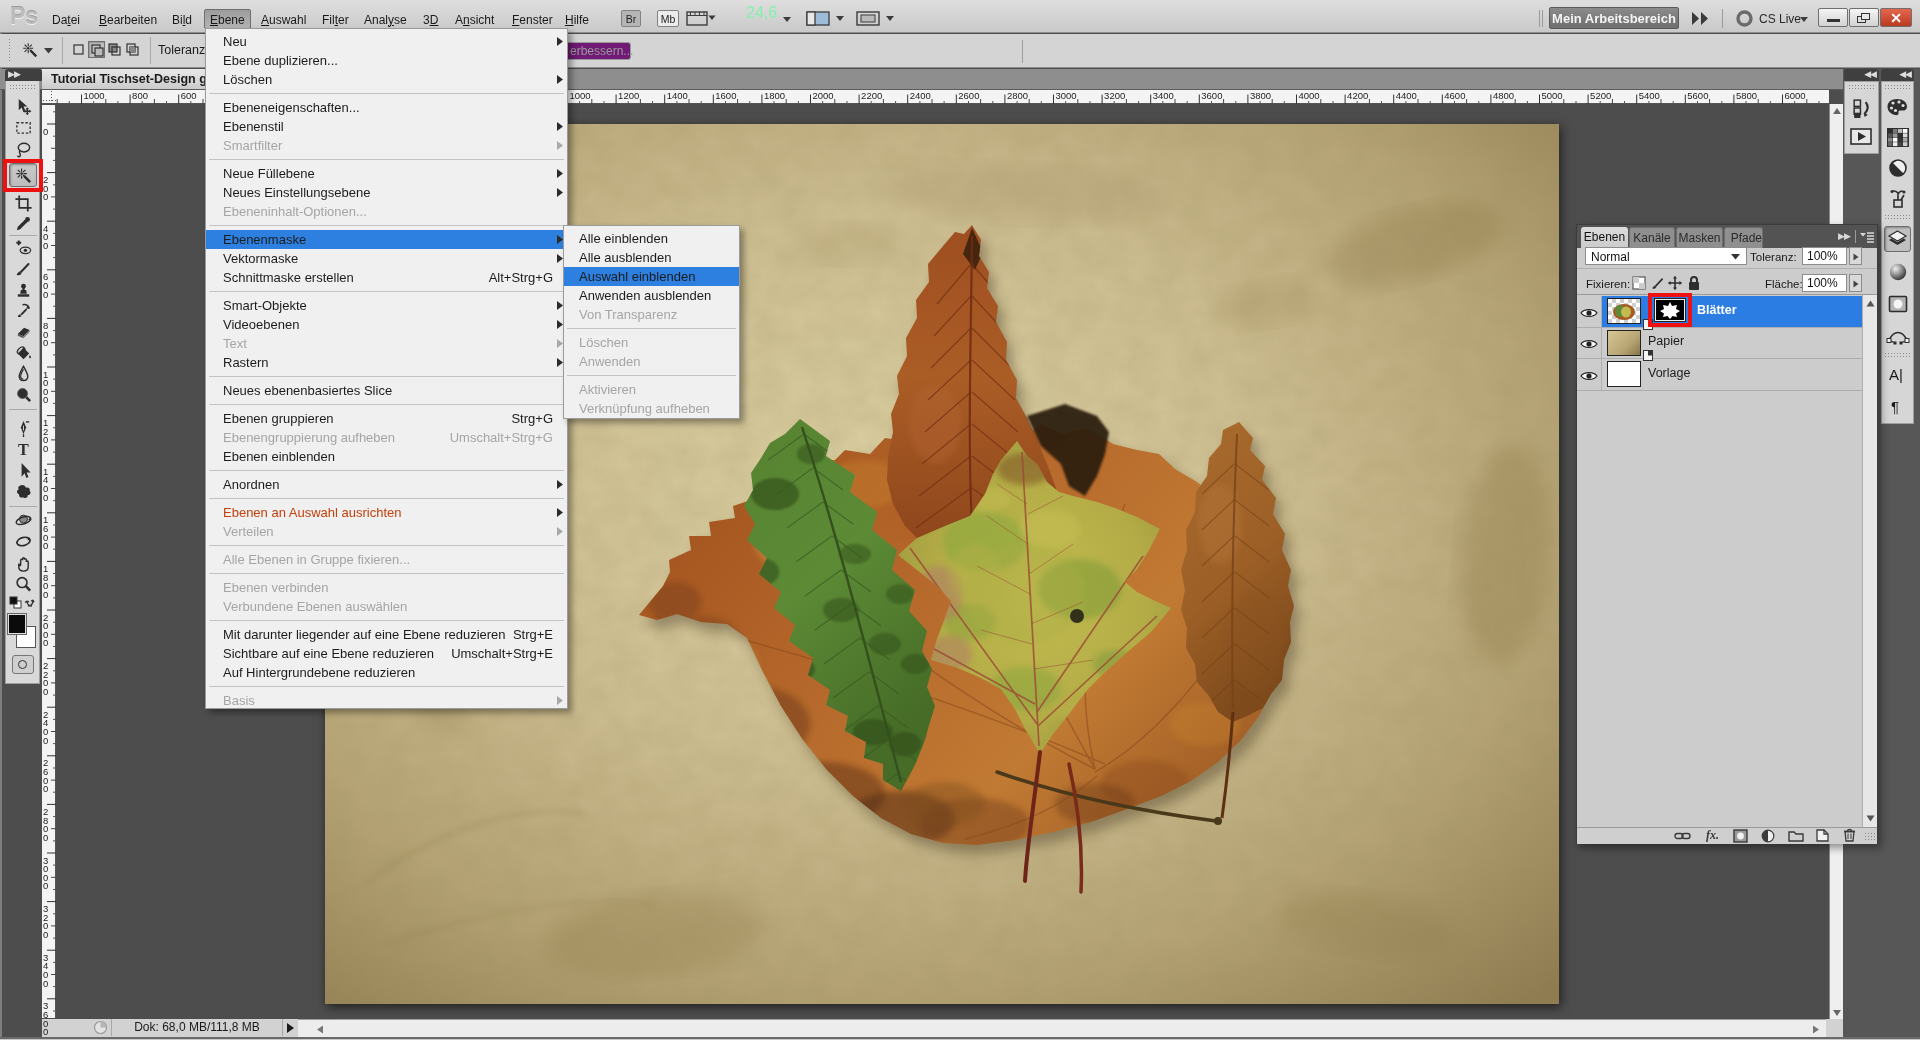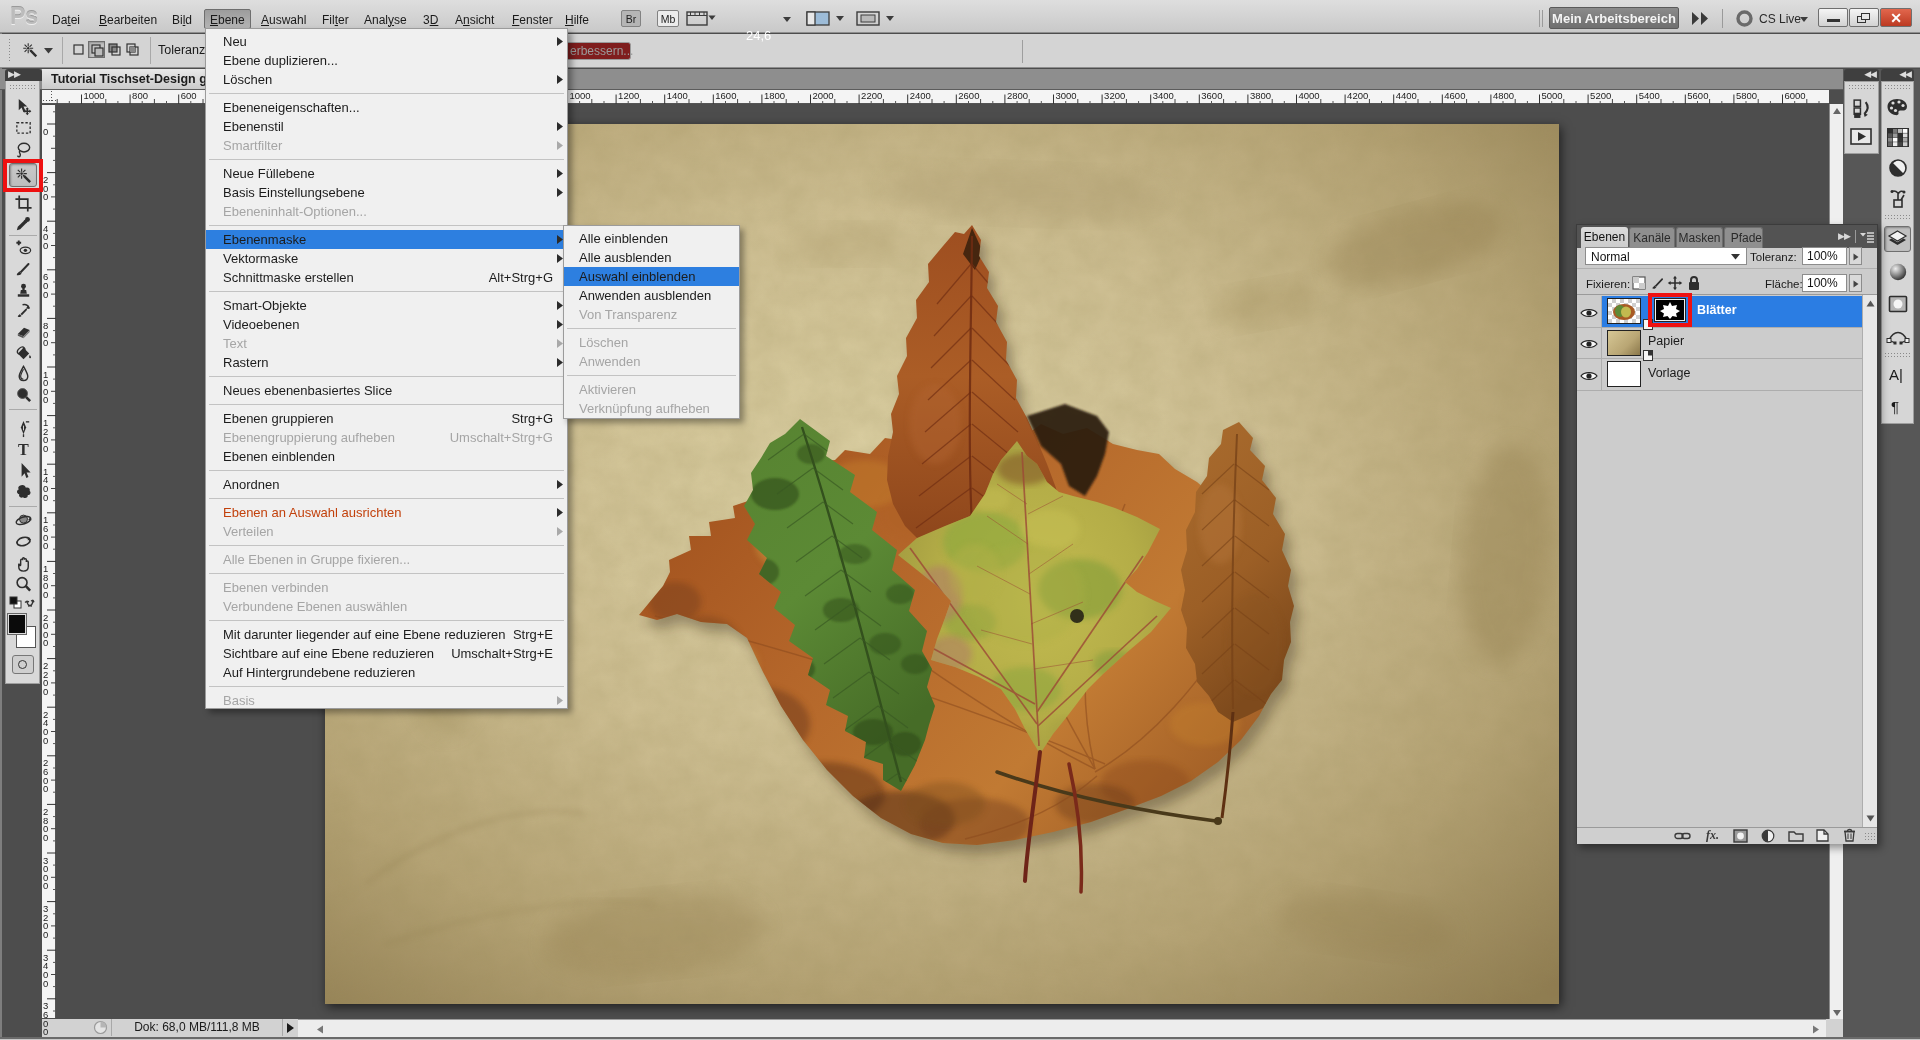--- a/index.html
+++ b/index.html
@@ -15,21 +15,21 @@
 <div style="position:absolute;left:455px;top:12.5px;z-index:7;font-size:12px;color:#1a1a1a">A<u>n</u>sicht</div>
 <div style="position:absolute;left:512px;top:12.5px;z-index:7;font-size:12px;color:#1a1a1a"><u>F</u>enster</div>
 <div style="position:absolute;left:565px;top:12.5px;z-index:7;font-size:12px;color:#1a1a1a"><u>H</u>ilfe</div>
 <div style="position:absolute;left:621px;top:10px;width:20px;height:17px;background:#b5b5b5;border:1px solid #828282;border-radius:2px;z-index:6;font-size:10.5px;color:#222;text-align:center;line-height:16px">Br</div>
 <div style="position:absolute;left:657px;top:10px;width:22px;height:17px;background:#ececec;border:1px solid #828282;border-radius:2px;z-index:6;font-size:10.5px;color:#222;text-align:center;line-height:16px">Mb</div>
 <svg style="position:absolute;left:686px;top:11px;z-index:6" width="34" height="16" viewBox="0 0 34 16">
     <rect x="1" y="1" width="20" height="13" fill="none" stroke="#3c3c3c" stroke-width="1.4"></rect>
     <path d="M1,4.5 h20 M4.5,1 v3.5 M9,1 v3.5 M13.5,1 v3.5 M18,1 v3.5" stroke="#3c3c3c" stroke-width="1"></path>
     <path d="M26,6 l4,5 l4,-5 Z" fill="#3c3c3c" transform="translate(-1,-1) scale(0.9)"></path>
   </svg>
-<div style="position:absolute;left:746px;top:28px;z-index:6;font-size:13px;color:#ffffff">24,6</div>
+<div style="position:absolute;left:746px;top:4px;z-index:6;font-size:16px;color:#86efac">24,6</div>
 <svg style="position:absolute;left:782px;top:16px;z-index:6" width="10" height="7">
     <path d="M1,1 L5,6 L9,1 Z" fill="#3c3c3c"></path>
   </svg>
 <svg style="position:absolute;left:806px;top:10px;z-index:6" width="42" height="17" viewBox="0 0 42 17">
     <rect x="1" y="2" width="22" height="13" fill="#9dbcd8" stroke="#3c3c3c" stroke-width="1.3"></rect>
     <rect x="1" y="2" width="8" height="13" fill="#e8e8e8" stroke="#3c3c3c" stroke-width="1.3"></rect>
     <path d="M30,6 l4,5 l4,-5 Z" fill="#3c3c3c"></path>
   </svg>
 <svg style="position:absolute;left:856px;top:10px;z-index:6" width="42" height="17" viewBox="0 0 42 17">
     <rect x="1" y="2" width="22" height="13" fill="none" stroke="#3c3c3c" stroke-width="1.4"></rect>
@@ -84,21 +84,21 @@
       <rect x="3" y="3" width="8" height="8" fill="#888" stroke="#333" stroke-width="1.2"></rect>
       <rect x="6" y="6" width="8" height="8" fill="none" stroke="#333" stroke-width="1.2"></rect>
     </svg></div>
 <div style="position:absolute;top:41px;width:17px;height:17px;z-index:6;left:124px"><svg width="17" height="17" viewBox="0 0 17 17">
       <rect x="3" y="3" width="8" height="8" fill="none" stroke="#333" stroke-width="1.2"></rect>
       <rect x="6" y="6" width="8" height="8" fill="none" stroke="#333" stroke-width="1.2"></rect>
       <rect x="6" y="6" width="5" height="5" fill="#888"></rect>
     </svg></div>
 <div style="position:absolute;left:150px;top:37px;width:1px;height:27px;background:#a8a8a8;z-index:6"></div>
 <div style="position:absolute;left:158px;top:43px;z-index:6;font-size:12.5px;color:#1a1a1a">Toleranz:</div>
-<div style="position:absolute;left:540px;top:42px;width:91px;height:18px;background:#7f1d1d;border:1px solid #9a9a9a;border-radius:3px;z-index:6;font-size:12px;color:#9b9b9b;text-align:center;line-height:17px;padding-left:29px">erbessern...</div>
+<div style="position:absolute;left:540px;top:42px;width:91px;height:18px;background:#701a75;border:1px solid #9a9a9a;border-radius:3px;z-index:6;font-size:12px;color:#9b9b9b;text-align:center;line-height:17px;padding-left:29px">erbessern...</div>
 <div style="position:absolute;left:1022px;top:40px;width:1px;height:23px;background:#9e9e9e;z-index:6"></div>
 <div style="position:absolute;left:0;top:69px;width:1843px;height:21px;background:#8e8e8e;border-bottom:1px solid #5c5c5c;z-index:4"></div>
 <div style="position:absolute;left:42px;top:69px;width:380px;height:20px;background:linear-gradient(#e9e9e9,#cbcbcb);border-right:1px solid #6f6f6f;z-index:5;font-size:12.5px;font-weight:bold;color:#1c1c1c;line-height:20px;padding-left:9px;white-space:nowrap;overflow:hidden">Tutorial Tischset-Design gestalten @ 24,6% (Blätter, RG</div>
 <div style="position:absolute;left:42px;top:90px;width:1787px;height:14px;background:#f4f4f4;border-bottom:1px solid #555;z-index:3"></div>
 <div style="position:absolute;left:42px;top:105px;width:14px;height:913px;background:#f4f4f4;border-right:1px solid #555;z-index:3"></div>
 <svg style="position:absolute;left:0;top:90px;width:1920px;height:14px;z-index:4" viewBox="0 0 1920 14">
     <line x1="57.2" y1="9" x2="57.2" y2="14" stroke="#444" stroke-width="1"></line>
     <line x1="69.3" y1="11" x2="69.3" y2="14" stroke="#555" stroke-width="1"></line>
     <line x1="81.5" y1="4.5" x2="81.5" y2="14" stroke="#333" stroke-width="1"></line>
     <text x="83.5" y="9" font-size="9.5" fill="#222" font-family="Liberation Sans">1000</text>
@@ -1074,21 +1074,21 @@
       </svg>
     </div>
     <div style="position:absolute;left:3px;right:3px;top:130.3px;height:1px;background:#c3c3c3"></div>
     <div style="position:absolute;left:0;right:0;top:135.3px;height:19px;color:#1c1c1c;font-size:13px">
       <span style="position:absolute;left:17px;top:2.2px">Neue Füllebene</span>
       <svg style="position:absolute;right:4px;top:5px" width="6" height="9">
         <path d="M0,0 L6,4.5 L0,9 Z" fill="#2b2b2b"></path>
       </svg>
     </div>
     <div style="position:absolute;left:0;right:0;top:154.3px;height:19px;color:#1c1c1c;font-size:13px">
-      <span style="position:absolute;left:17px;top:2.2px">Basis Einstellungsebene</span>
+      <span style="position:absolute;left:17px;top:2.2px">Neues Einstellungsebene</span>
       <svg style="position:absolute;right:4px;top:5px" width="6" height="9">
         <path d="M0,0 L6,4.5 L0,9 Z" fill="#2b2b2b"></path>
       </svg>
     </div>
     <div style="position:absolute;left:0;right:0;top:173.3px;height:19px;color:#a5a5a5;font-size:13px">
       <span style="position:absolute;left:17px;top:2.2px">Ebeneninhalt-Optionen...</span>
     </div>
     <div style="position:absolute;left:3px;right:3px;top:196.3px;height:1px;background:#c3c3c3"></div>
     <div style="position:absolute;left:0;right:0;top:201.3px;height:19px;background:#2d7fe0;color:#1c1c1c;font-size:13px">
       <span style="position:absolute;left:17px;top:2.2px">Ebenenmaske</span>

